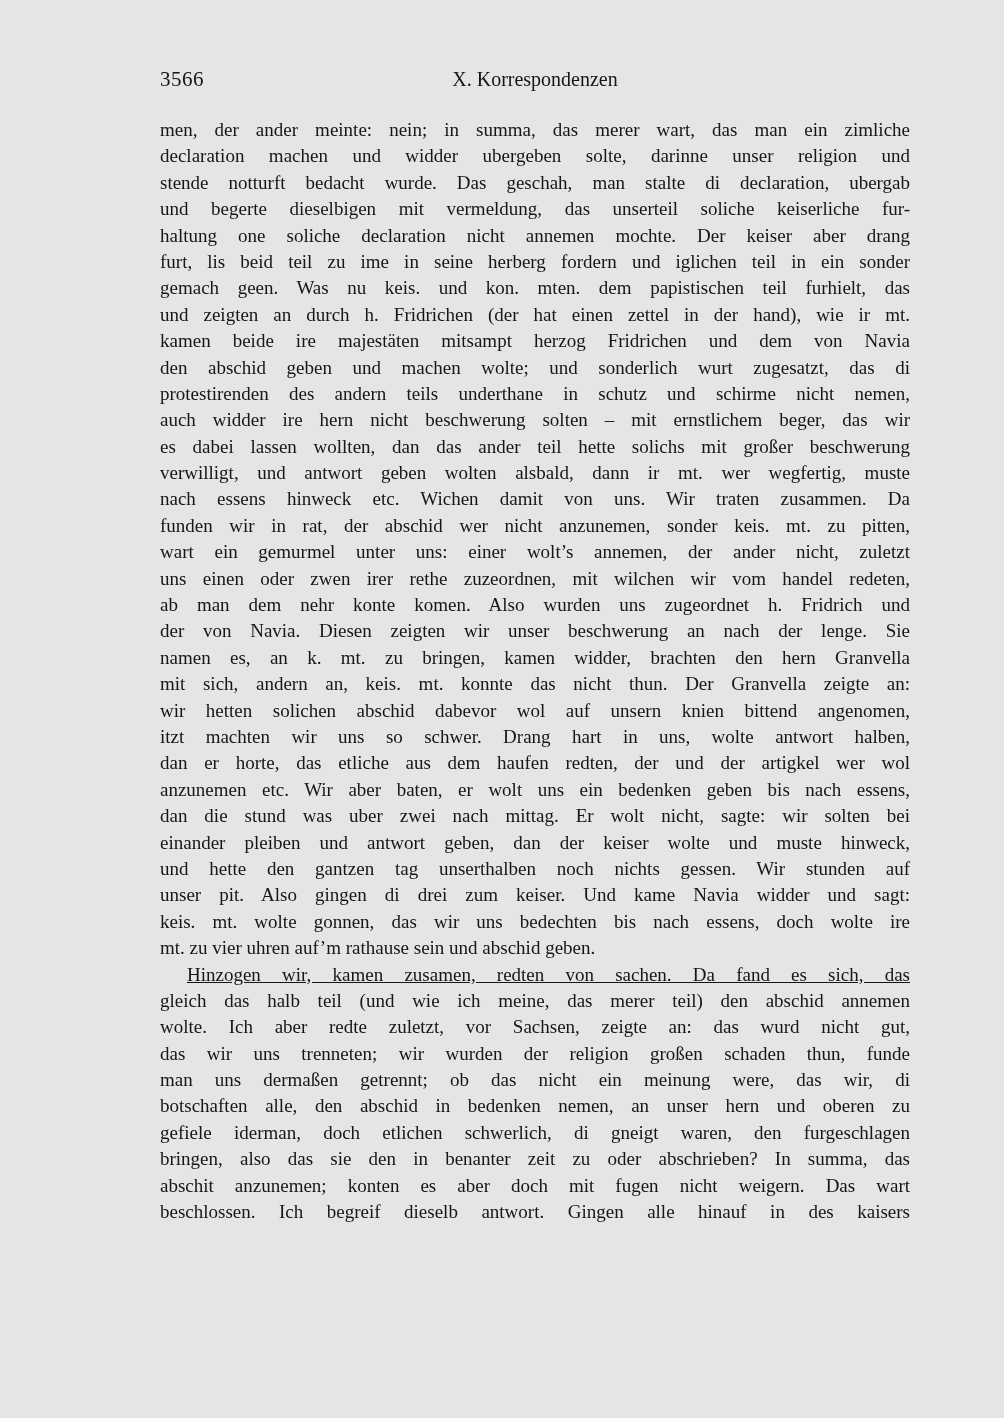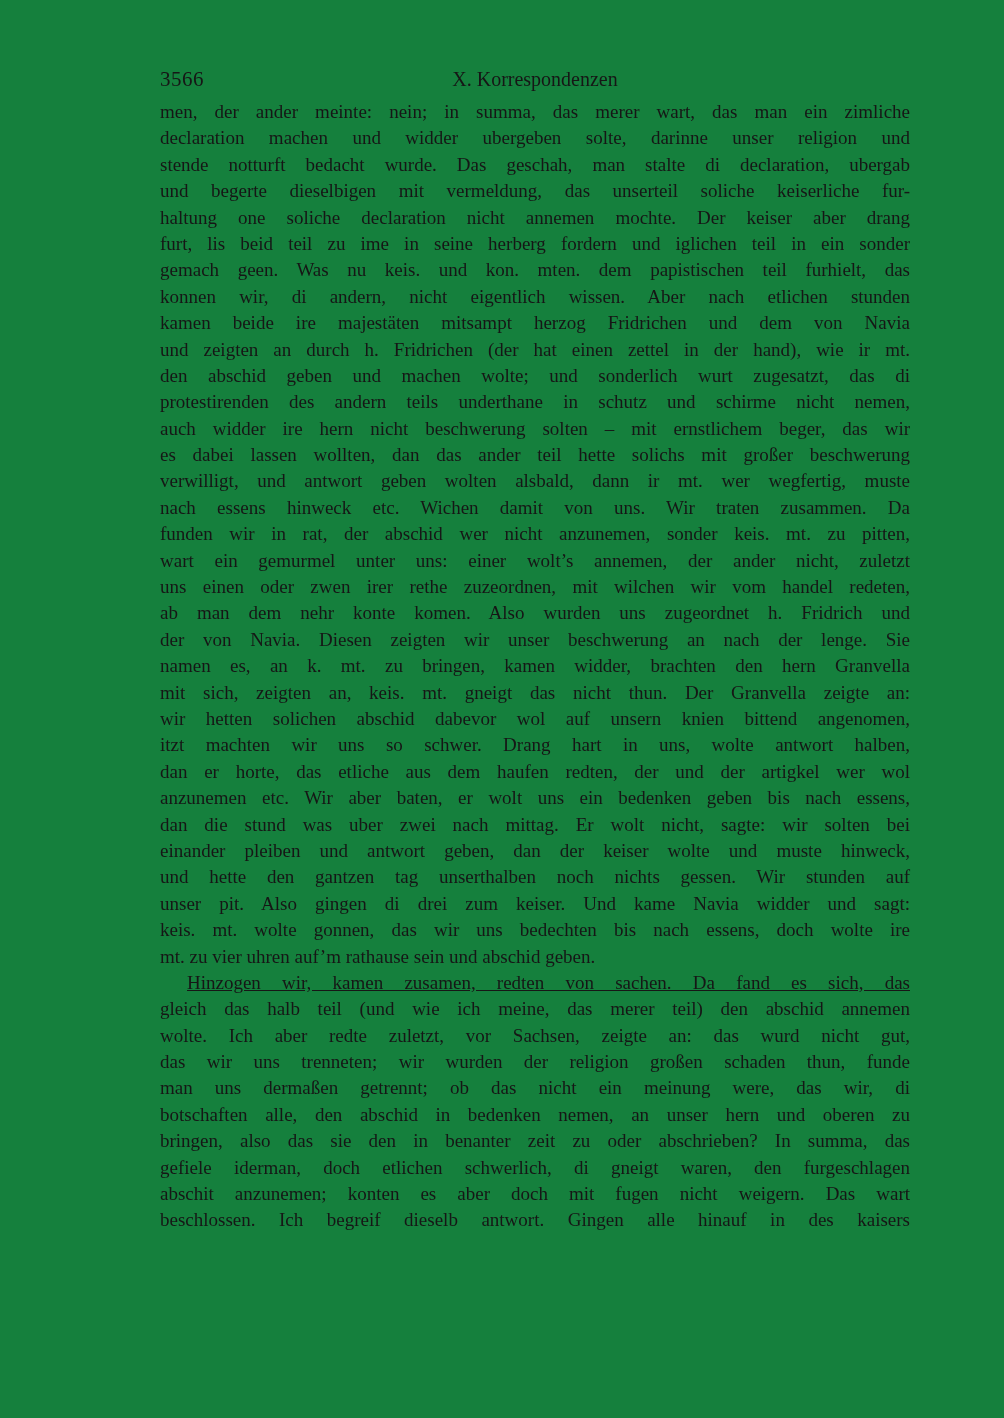--- a/index.html
+++ b/index.html
@@ -4,21 +4,21 @@
 <style>
   html, body {
     margin: 0;
     padding: 0;
     background: #ffffff;
   }
   .sheet {
     position: relative;
     width: 1004px;
     height: 1418px;
-    background: #15803d;
+    background: #e5e5e5;
     color: #161616;
     font-family: "Liberation Serif", "DejaVu Serif", serif;
     box-sizing: border-box;
     padding: 66px 94px 0 160px;
     overflow: hidden;
   }
   .pagehead {
     position: relative;
     width: 750px;
     height: 26px;
@@ -35,21 +35,21 @@
   .runhead {
     position: absolute;
     left: 50%;
     top: 0;
     transform: translateX(-50%);
     font-size: 20px;
     white-space: nowrap;
     text-align: right;
   }
   .textblock {
-    margin-top: 7px;
+    margin-top: 25px;
     width: 750px;
     font-size: 19px;
   }
   .line {
     height: 26.4px;
     line-height: 26.4px;
     white-space: nowrap;
   }
   .line.j {
     text-align: justify;
@@ -71,50 +71,49 @@
     <span class="runhead">X. Korrespondenzen</span>
   </div>
   <div class="textblock">
       <div class="line j">men, der ander meinte: nein; in summa, das merer wart, das man ein zimliche</div>
       <div class="line j">declaration machen und widder ubergeben solte, darinne unser religion und</div>
       <div class="line j">stende notturft bedacht wurde. Das geschah, man stalte di declaration, ubergab</div>
       <div class="line j">und begerte dieselbigen mit vermeldung, das unserteil soliche keiserliche fur-</div>
       <div class="line j">haltung one soliche declaration nicht annemen mochte. Der keiser aber drang</div>
       <div class="line j">furt, lis beid teil zu ime in seine herberg fordern und iglichen teil in ein sonder</div>
       <div class="line j">gemach geen. Was nu keis. und kon. mten. dem papistischen teil furhielt, das</div>
-      <div class="line j">konnen wir, di andern, nicht eigentlich wissen. Aber nach etlichen stunden</div>
+      <div class="line j">und zeigten an durch h. Fridrichen (der hat einen zettel in der hand), wie ir mt.</div>
       <div class="line j">kamen beide ire majestäten mitsampt herzog Fridrichen und dem von Navia</div>
-      <div class="line j">und zeigten an durch h. Fridrichen (der hat einen zettel in der hand), wie ir mt.</div>
       <div class="line j">den abschid geben und machen wolte; und sonderlich wurt zugesatzt, das di</div>
       <div class="line j">protestirenden des andern teils underthane in schutz und schirme nicht nemen,</div>
       <div class="line j">auch widder ire hern nicht beschwerung solten – mit ernstlichem beger, das wir</div>
       <div class="line j">es dabei lassen wollten, dan das ander teil hette solichs mit großer beschwerung</div>
       <div class="line j">verwilligt, und antwort geben wolten alsbald, dann ir mt. wer wegfertig, muste</div>
       <div class="line j">nach essens hinweck etc. Wichen damit von uns. Wir traten zusammen. Da</div>
       <div class="line j">funden wir in rat, der abschid wer nicht anzunemen, sonder keis. mt. zu pitten,</div>
       <div class="line j">wart ein gemurmel unter uns: einer wolt’s annemen, der ander nicht, zuletzt</div>
       <div class="line j">uns einen oder zwen irer rethe zuzeordnen, mit wilchen wir vom handel redeten,</div>
       <div class="line j">ab man dem nehr konte komen. Also wurden uns zugeordnet h. Fridrich und</div>
       <div class="line j">der von Navia. Diesen zeigten wir unser beschwerung an nach der lenge. Sie</div>
       <div class="line j">namen es, an k. mt. zu bringen, kamen widder, brachten den hern Granvella</div>
-      <div class="line j">mit sich, zeigten an, keis. mt. gneigt das nicht thun. Der Granvella zeigte an:</div>
+      <div class="line j">mit sich, andern an, keis. mt. konnte das nicht thun. Der Granvella zeigte an:</div>
       <div class="line j">wir hetten solichen abschid dabevor wol auf unsern knien bittend angenomen,</div>
       <div class="line j">itzt machten wir uns so schwer. Drang hart in uns, wolte antwort halben,</div>
       <div class="line j">dan er horte, das etliche aus dem haufen redten, der und der artigkel wer wol</div>
       <div class="line j">anzunemen etc. Wir aber baten, er wolt uns ein bedenken geben bis nach essens,</div>
       <div class="line j">dan die stund was uber zwei nach mittag. Er wolt nicht, sagte: wir solten bei</div>
       <div class="line j">einander pleiben und antwort geben, dan der keiser wolte und muste hinweck,</div>
       <div class="line j">und hette den gantzen tag unserthalben noch nichts gessen. Wir stunden auf</div>
       <div class="line j">unser pit. Also gingen di drei zum keiser. Und kame Navia widder und sagt:</div>
       <div class="line j">keis. mt. wolte gonnen, das wir uns bedechten bis nach essens, doch wolte ire</div>
       <div class="line">mt. zu vier uhren auf’m rathause sein und abschid geben.</div>
       <div class="line j indent">Hinzogen wir, kamen zusamen, redten von sachen. Da fand es sich, das</div>
       <div class="line j">gleich das halb teil (und wie ich meine, das merer teil) den abschid annemen</div>
       <div class="line j">wolte. Ich aber redte zuletzt, vor Sachsen, zeigte an: das wurd nicht gut,</div>
       <div class="line j">das wir uns trenneten; wir wurden der religion großen schaden thun, funde</div>
       <div class="line j">man uns dermaßen getrennt; ob das nicht ein meinung were, das wir, di</div>
       <div class="line j">botschaften alle, den abschid in bedenken nemen, an unser hern und oberen zu</div>
+      <div class="line j">gefiele iderman, doch etlichen schwerlich, di gneigt waren, den furgeschlagen</div>
       <div class="line j">bringen, also das sie den in benanter zeit zu oder abschrieben? In summa, das</div>
-      <div class="line j">gefiele iderman, doch etlichen schwerlich, di gneigt waren, den furgeschlagen</div>
       <div class="line j">abschit anzunemen; konten es aber doch mit fugen nicht weigern. Das wart</div>
       <div class="line j">beschlossen. Ich begreif dieselb antwort. Gingen alle hinauf in des kaisers</div>
     </div>
 </div>
 
 </body></html>

